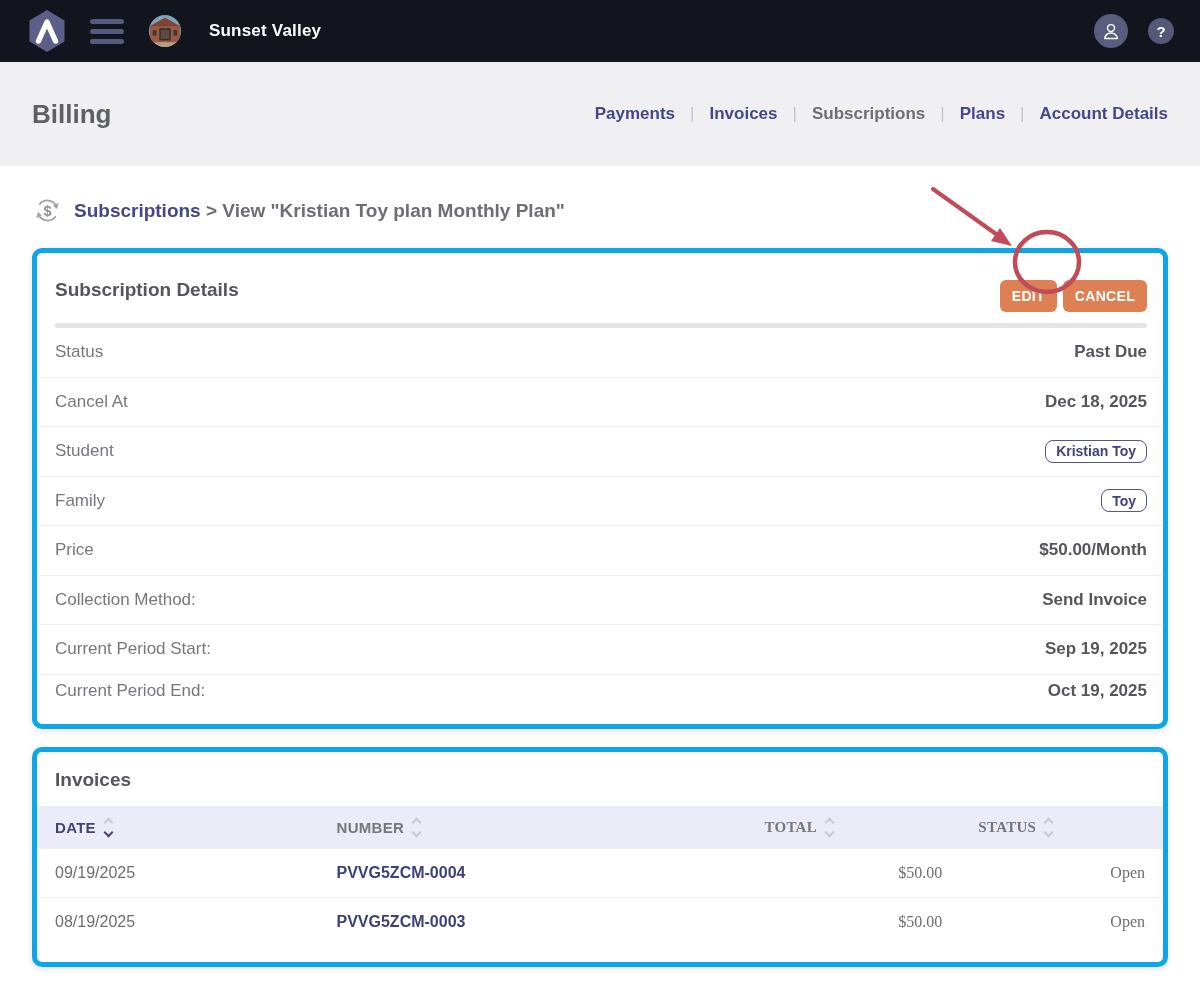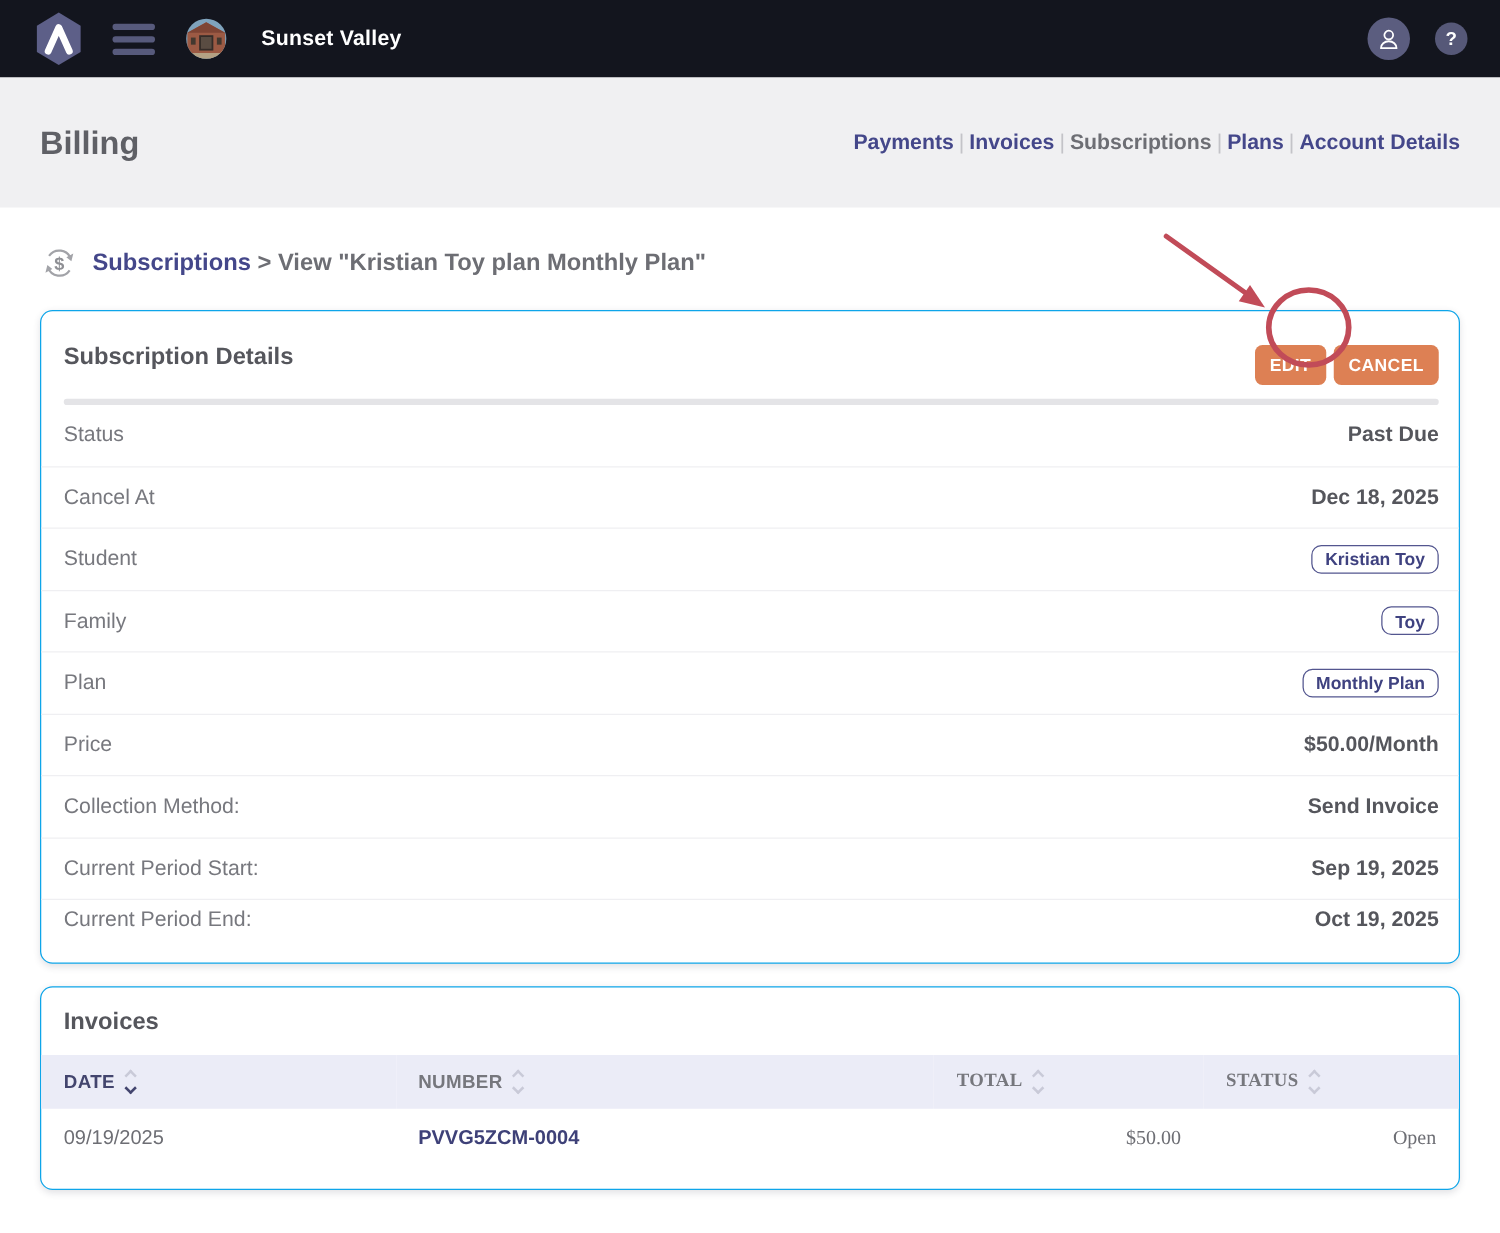--- a/index.html
+++ b/index.html
@@ -20,34 +20,34 @@
   .org { display:flex; align-items:center; gap:27px; margin-left:24px; }
   .org-avatar { width:34px; height:34px; border-radius:50%; overflow:hidden; display:block; }
   .org-name { color:#ffffff; font-weight:bold; font-size:17px; letter-spacing:0.2px; }
   .topbar-right { margin-left:auto; display:flex; align-items:center; gap:20px; }
   .person-btn { width:34px; height:34px; border-radius:50%; background:#5b5d7f; display:flex; align-items:center; justify-content:center; cursor:pointer; }
   .help-btn { width:26px; height:26px; border-radius:50%; background:#565878; color:#fff; font-weight:bold; font-size:15px; display:flex; align-items:center; justify-content:center; cursor:pointer; }
 
   
   .band { height:104px; background:#f0f0f2; display:flex; align-items:center; padding:0 32px; }
   .band-title { font-size:26px; color:#5f6066; font-weight:bold; }
-  .tabs { margin-left:auto; display:flex; align-items:center; gap:4px; font-size:17px; font-weight:bold; }
+  .tabs { margin-left:auto; display:flex; align-items:center; gap:15px; font-size:17px; font-weight:bold; }
   .tab { color:#44478a; cursor:pointer; text-decoration:none; }
   .tab.current { color:#6d6e74; cursor:default; }
   .tab-sep { color:#c3c3c8; font-weight:normal; }
 
   
   .breadcrumb { display:flex; align-items:center; gap:11px; margin:29px 32px 22px 32px; }
   .bc-icon { width:31px; height:31px; flex:0 0 auto; }
   .bc-text { font-size:19px; font-weight:bold; color:#6d6e74; }
   .bc-link { color:#44478a; cursor:pointer; }
 
   
   .card {
-    margin:0 32px; background:#fff; border:1px solid #0ea5e9; border-radius:10px;
+    margin:0 32px; background:#fff; border:5px solid #0ea5e9; border-radius:10px;
     box-shadow:0 2px 6px rgba(50,50,70,0.14);
   }
   .card-head { display:flex; align-items:center; justify-content:space-between; padding:15px 16px 11px 18px; }
   .card-title { font-size:19px; font-weight:bold; color:#55565c; }
   .head-actions { display:flex; gap:6px;margin-top:12px; }
   .btn {
     background:#dd8054; border:none; border-radius:6px; color:#fff;
     font-family:inherit; font-weight:bold; font-size:14px; letter-spacing:0.3px;
     padding:8px 12px; cursor:pointer;
   }
@@ -191,24 +191,20 @@
   <div class="sub-row">
     <span class="sub-label">Student</span>
     <span class="badge">Kristian Toy</span>
   </div>
 
   <div class="sub-row">
     <span class="sub-label">Family</span>
     <span class="badge">Toy</span>
   </div>
 
-  <div class="sub-row">
-    <span class="sub-label">Plan</span>
-    <span class="badge">Monthly Plan</span>
-  </div>
 
   <div class="sub-row">
     <span class="sub-label">Price</span>
     <span class="sub-value">$50.00/Month</span>
   </div>
 
   <div class="sub-row">
     <span class="sub-label">Collection Method:</span>
     <span class="sub-value">Send Invoice</span>
   </div>
@@ -275,20 +271,26 @@
       </tr>
     </thead>
     <tbody id="inv-rows">
   <tr>
     <td>09/19/2025</td>
     <td><a class="inv-link">PVVG5ZCM-0004</a></td>
     <td class="col-total">$50.00</td>
     <td class="col-status">Open</td>
   </tr>
 
+  <tr>
+    <td>08/19/2025</td>
+    <td><a class="inv-link">PVVG5ZCM-0003</a></td>
+    <td class="col-total">$50.00</td>
+    <td class="col-status">Open</td>
+  </tr>
 </tbody>
   </table>
   <div class="inv-bottom-pad"></div>
 </div>
 
 <svg class="annotation-overlay" viewBox="0 0 1200 986">
   <line x1="933" y1="189" x2="996" y2="234" stroke="#c14b58" stroke-width="4" stroke-linecap="round"></line>
   <polygon points="1012,246 991,241 1000,228" fill="#c14b58"></polygon>
   <ellipse cx="1047" cy="262" rx="32" ry="30" fill="none" stroke="#c14b58" stroke-width="4.5"></ellipse>
 </svg>

